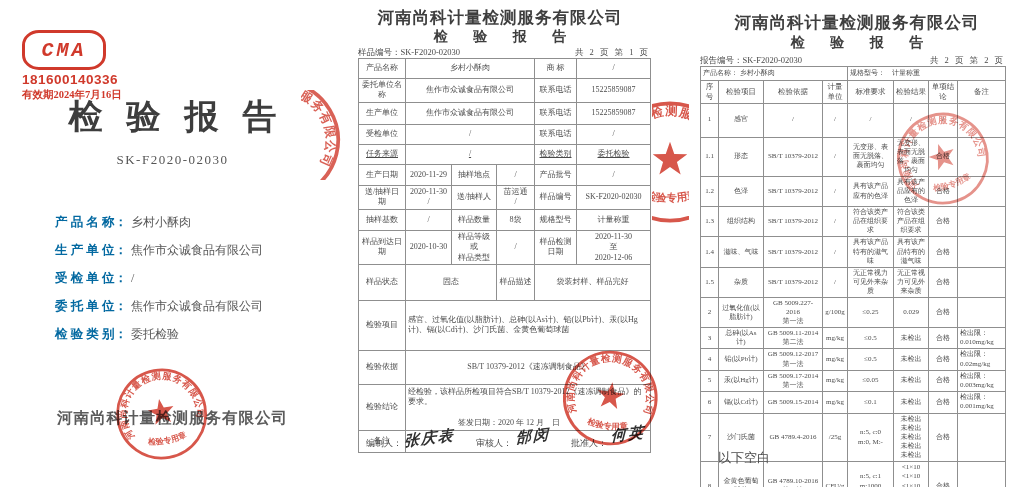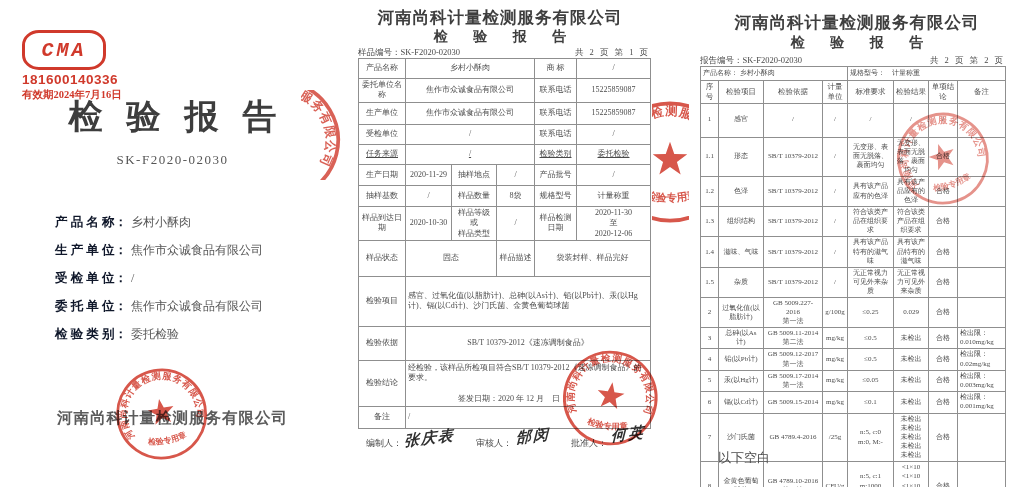--- a/index.html
+++ b/index.html
@@ -24,21 +24,21 @@
   }
   .cma-num{font-size:13.5px;font-weight:bold;letter-spacing:.5px;margin-top:2px;font-family:"Liberation Sans",sans-serif}
   .cma-valid{font-size:10.5px;font-weight:bold;margin-top:1px}
   .cover-title{
     position:absolute;left:0;width:345px;top:94px;text-align:center;
     font-size:34px;font-weight:bold;color:#3d3d3d;letter-spacing:24px;text-indent:24px;
   }
   .cover-code{position:absolute;left:0;width:345px;top:152px;text-align:center;font-size:13px;letter-spacing:1.5px;color:#555}
   .cover-fields{position:absolute;left:55px;top:214px;width:280px}
   .cover-field{margin-bottom:11px;font-size:12.5px;white-space:nowrap}
-  .cover-field .lab{font-weight:600;color:#0f172a}
+  .cover-field .lab{font-weight:600;color:#0369a1}
   .cover-field .val{color:#555;margin-left:4px;font-size:12px}
   .cover-company{
     position:absolute;left:0;width:345px;top:408px;text-align:center;
     font-size:15.5px;font-weight:bold;letter-spacing:1px;color:#5b5b5b;
   }
 
   
   .rpt-company{position:absolute;left:0;width:100%;text-align:center;font-size:16.5px;font-weight:bold;letter-spacing:1px;color:#3e3e3e}
   .rpt-title{position:absolute;left:0;width:100%;text-align:center;font-size:14px;font-weight:bold;letter-spacing:11px;text-indent:11px;color:#3e3e3e}
   .rpt-meta{position:absolute;display:flex;justify-content:space-between;font-size:8.5px;color:#4a4a4a}
@@ -159,20 +159,30 @@
           <td>检验类别</td>
           <td>委托检验</td>
         </tr>
         <tr style="height: 21px;">
           <td>生产日期</td>
           <td>2020-11-29</td>
           <td>抽样地点</td>
           <td>/</td>
           <td>产品批号</td>
           <td>/</td>
+        </tr>
+        <tr style="height: 24px;">
+          <td>送/抽样日期</td>
+          <td>2020-11-30
+/</td>
+          <td>送/抽样人</td>
+          <td>苗运通
+/</td>
+          <td>样品编号</td>
+          <td>SK-F2020-02030</td>
         </tr>
         <tr style="height: 21px;">
           <td>抽样基数</td>
           <td>/</td>
           <td>样品数量</td>
           <td>8袋</td>
           <td>规格型号</td>
           <td>计量称重</td>
         </tr>
         <tr style="height: 27px;">

